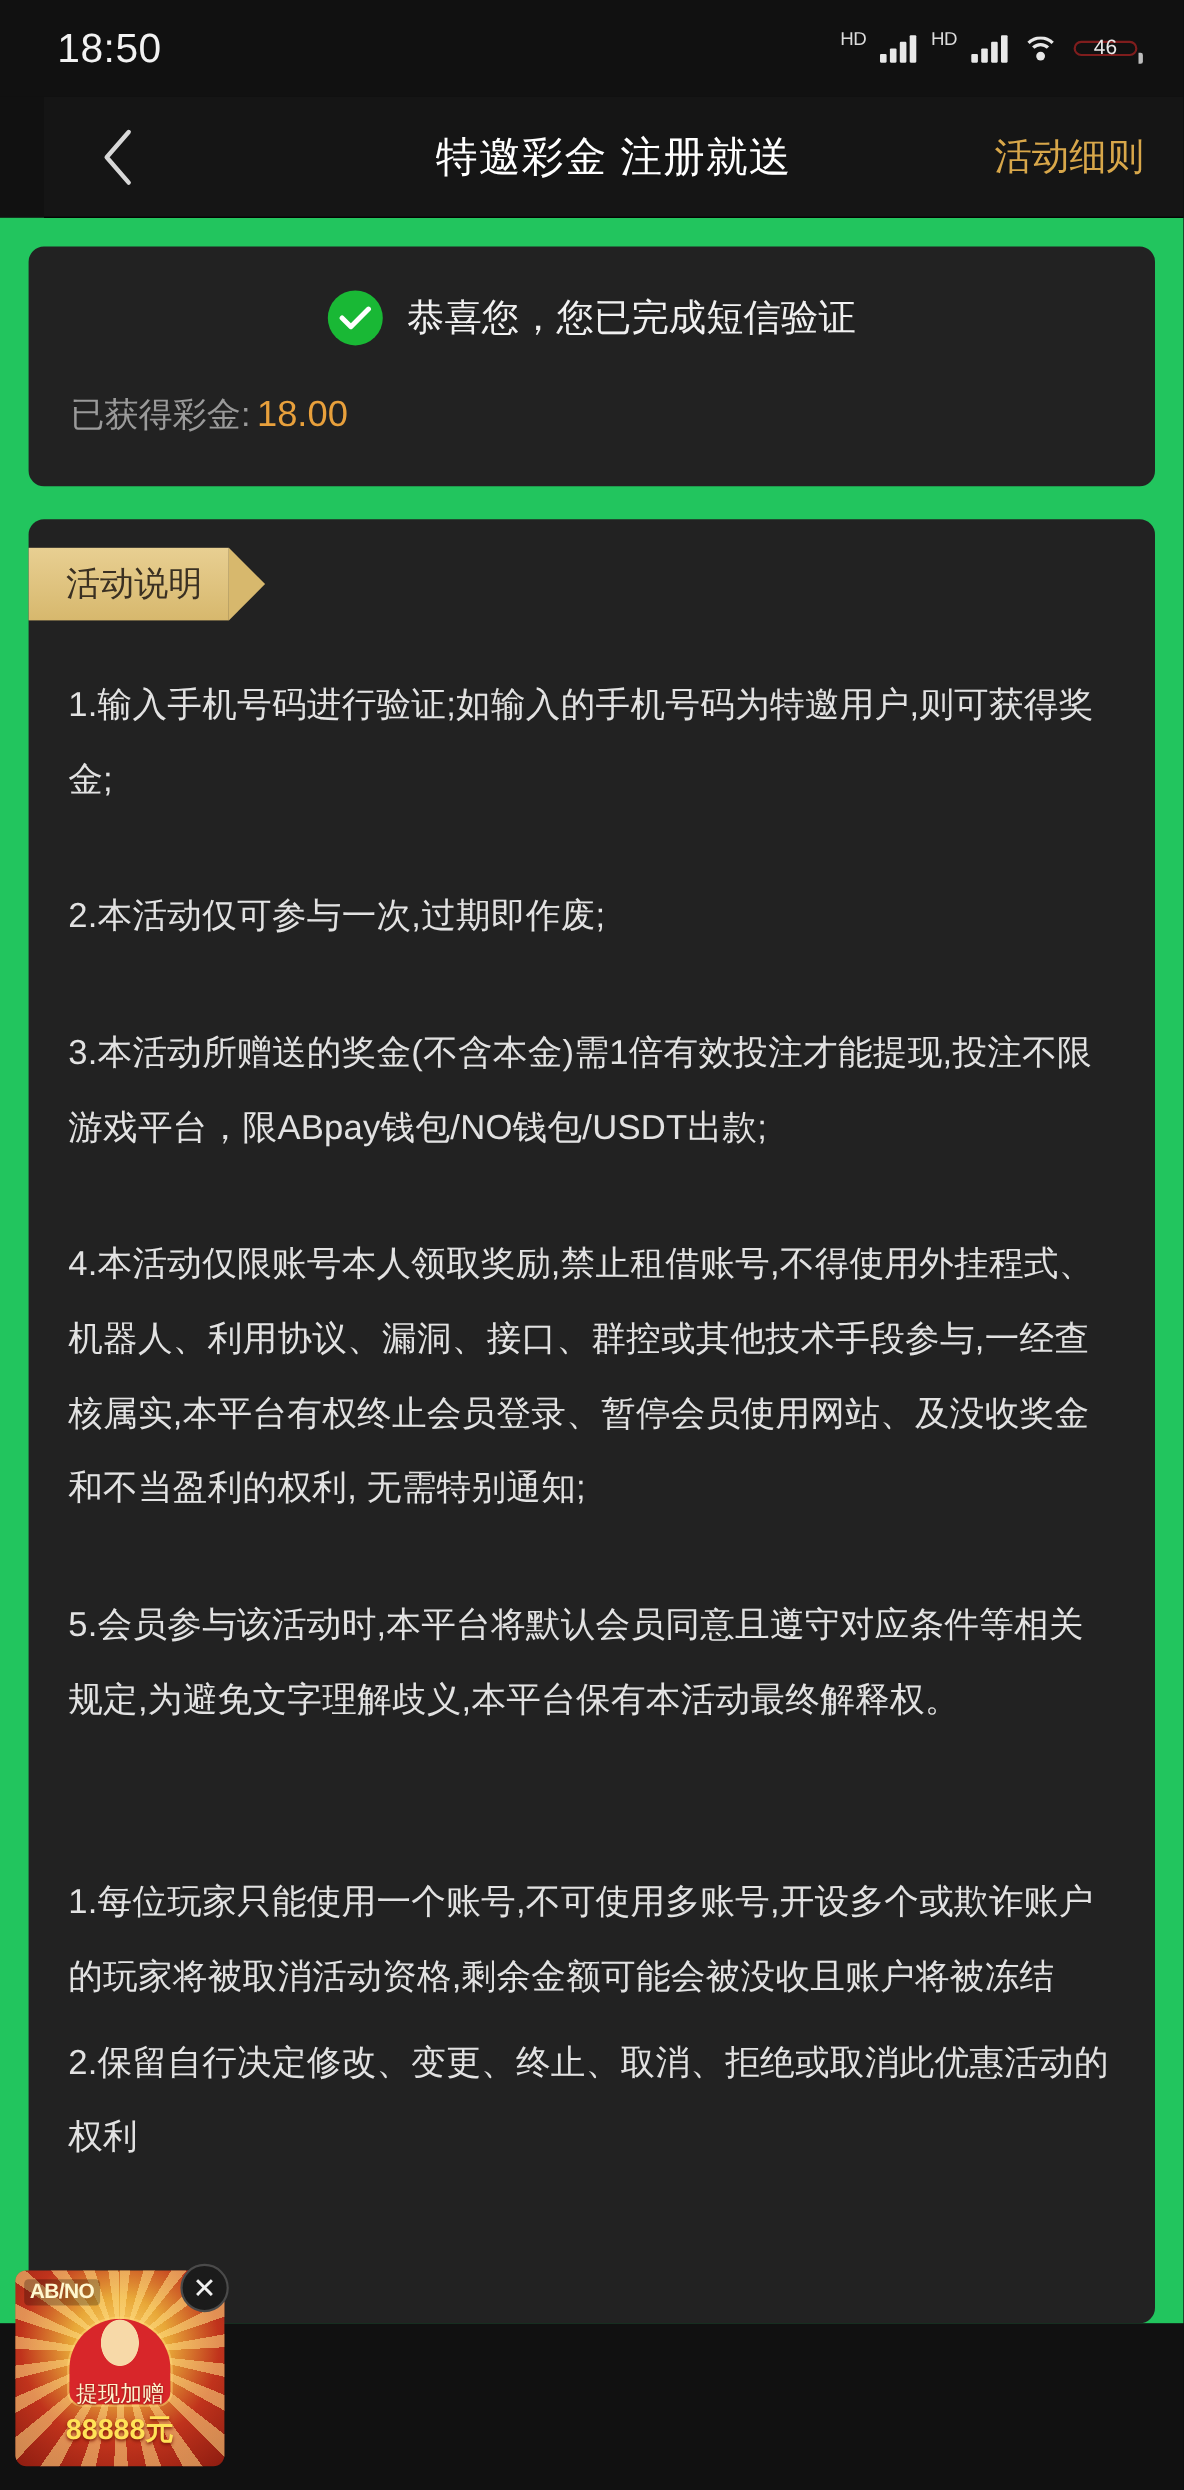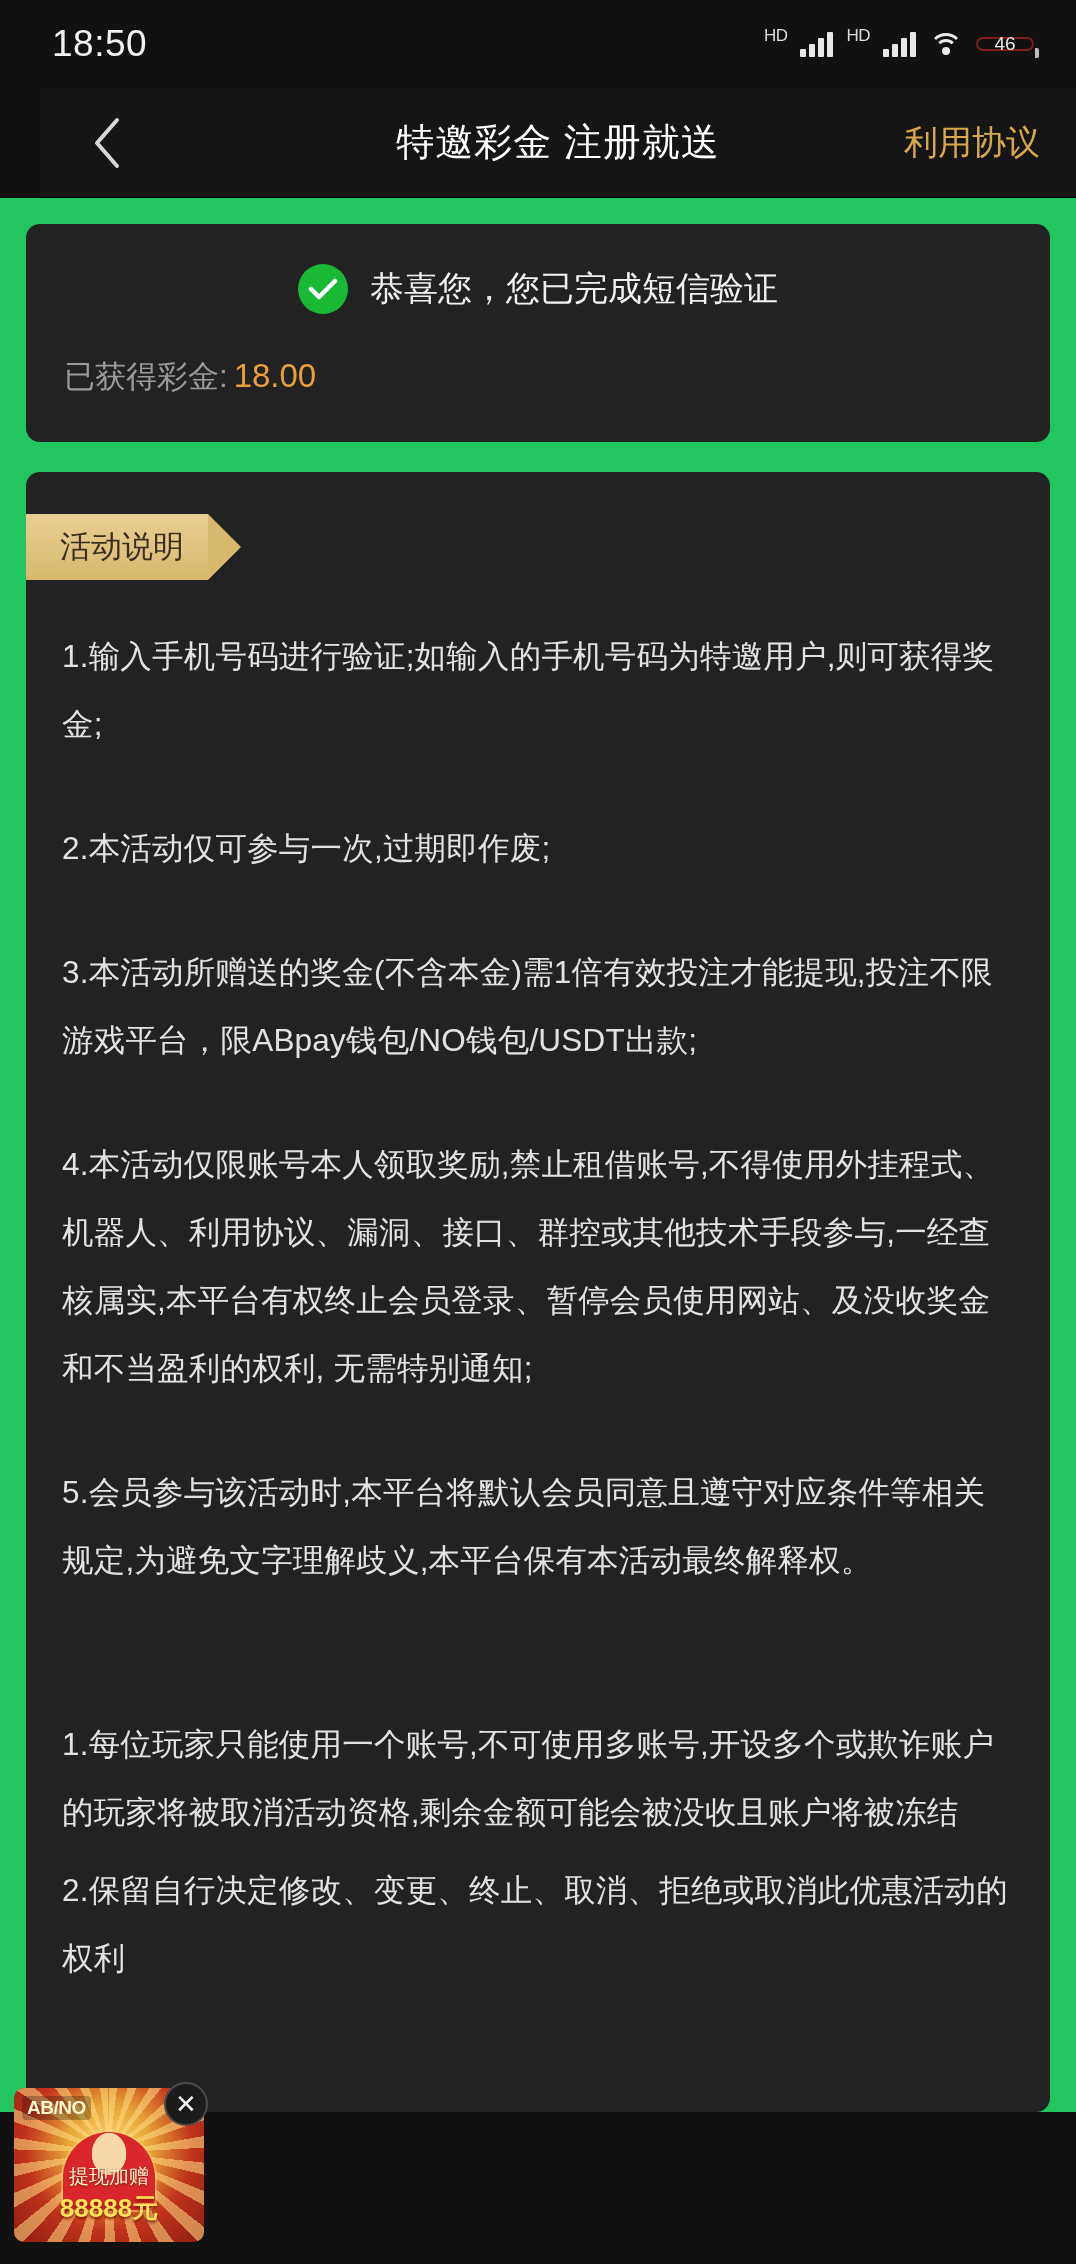--- a/index.html
+++ b/index.html
@@ -166,21 +166,21 @@
   .bonus-amount {
     color: #e8a03c;
     font-size: 33px;
     margin-left: 6px;
   }
 
   
   .rules-panel {
     background: #222222;
     border-radius: 14px;
-    padding: 42px 0 0 0;
+    padding: 26px 0 0 0;
     min-height: 1640px;
     position: relative;
   }
   .ribbon {
     display: inline-flex;
     align-items: center;
     height: 66px;
     background: linear-gradient(180deg, #e8cf92 0%, #d7b86d 100%);
     color: #3a3022;
     font-size: 31px;
@@ -215,21 +215,21 @@
     color: #e2e2e2;
     margin-bottom: 6px;
   }
 
   
   .promo {
     position: absolute;
     left: 14px;
     bottom: 22px;
     width: 190px;
-    height: 154px;
+    height: 178px;
     z-index: 30;
   }
   .promo-art {
     position: absolute;
     inset: 0;
     border-radius: 10px;
     background:
       radial-gradient(circle at 50% 38%, #ffd976 0%, #e8a838 30%, #c0331c 62%, #8d1c10 100%);
     overflow: hidden;
   }
@@ -333,21 +333,21 @@
     </div>
   </div>
 
   <div class="titlebar">
     <div class="back-icon">
       <svg width="34" height="54" viewBox="0 0 34 54" fill="none" xmlns="http://www.w3.org/2000/svg">
         <path d="M28 4 L8 27 L28 50" stroke="#d8d8d8" stroke-width="4" stroke-linecap="round" stroke-linejoin="round"></path>
       </svg>
     </div>
     <div class="page-title">特邀彩金 注册就送</div>
-    <div class="records-link">利用协议</div>
+    <div class="records-link">活动细则</div>
   </div>
 
   <div class="content">
 
     <div class="result-card">
       <div class="result-head">
         <span class="check-icon">
           <svg width="30" height="24" viewBox="0 0 30 24" fill="none" xmlns="http://www.w3.org/2000/svg">
             <path d="M3 12 L11 20 L27 4" stroke="#ffffff" stroke-width="4.5" stroke-linecap="round" stroke-linejoin="round"></path>
           </svg>

